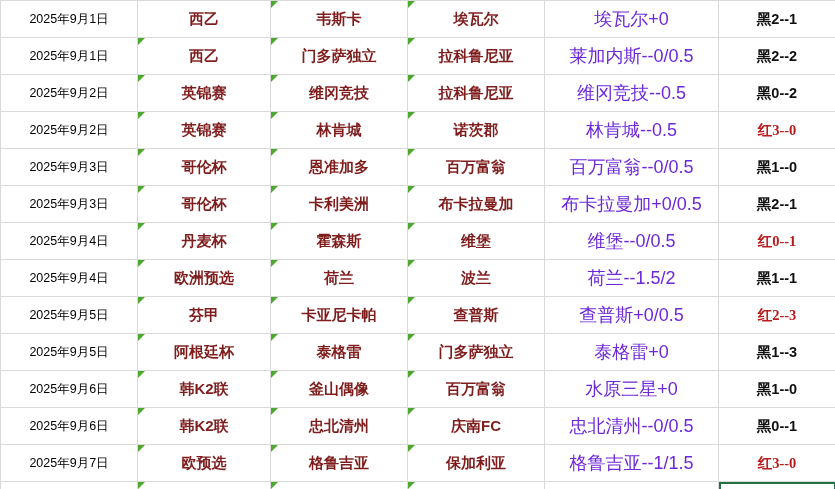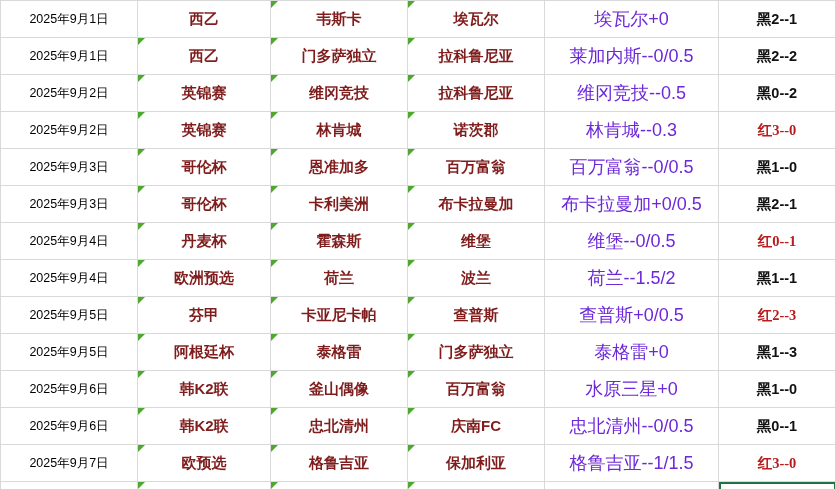--- a/index.html
+++ b/index.html
@@ -112,21 +112,21 @@
         <td class="home flag-left">维冈竞技</td>
         <td class="away flag-left">拉科鲁尼亚</td>
         <td class="hand">维冈竞技--0.5</td>
         <td class="res res-black">黑0--2</td>
       </tr>
       <tr>
         <td class="date">2025年9月2日</td>
         <td class="league flag-left">英锦赛</td>
         <td class="home flag-left">林肯城</td>
         <td class="away flag-left">诺茨郡</td>
-        <td class="hand">林肯城--0.3</td>
+        <td class="hand">林肯城--0.5</td>
         <td class="res res-red">红3--0</td>
       </tr>
       <tr>
         <td class="date">2025年9月3日</td>
         <td class="league flag-left">哥伦杯</td>
         <td class="home flag-left">恩准加多</td>
         <td class="away flag-left">百万富翁</td>
         <td class="hand">百万富翁--0/0.5</td>
         <td class="res res-black">黑1--0</td>
       </tr>

